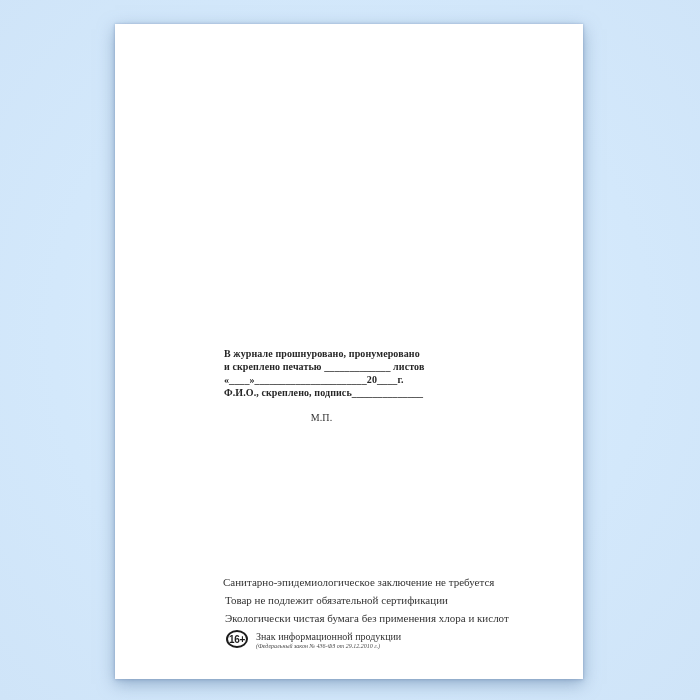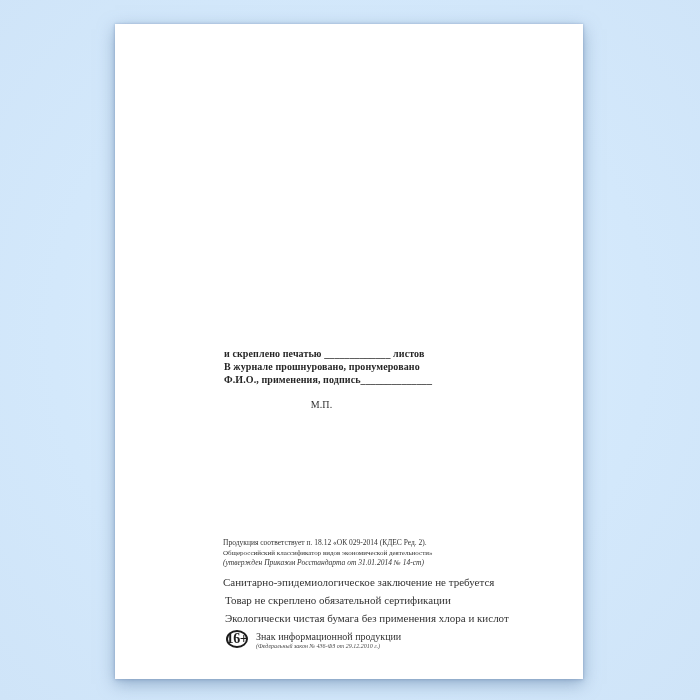--- a/index.html
+++ b/index.html
@@ -79,50 +79,46 @@
   .age-badge {
     box-sizing: border-box;
     width: 22px;
     height: 18px;
     border: 2px solid #1c1c1c;
     border-radius: 50%;
     display: flex;
     align-items: center;
     justify-content: center;
     font-weight: bold;
-    font-size: 14px;
+    font-size: 10px;
     letter-spacing: -0.4px;
     color: #1c1c1c;
-    font-family: Liberation Serif, serif;
+    font-family: Liberation Sans, sans-serif;
   }
   .age-text { padding-top: 2px; color: #333333; white-space: nowrap; }
   .age-title { font-size: 10px; line-height: 10px; }
   .age-law   { font-size: 6px; line-height: 8px; font-style: italic; color: #4a4a4a; }
 </style>
 </head>
 <body>
 
 <div class="scene">
   <div class="page">
 
     <div class="stitch-block">
+      <div class="stitch-line">В журнале прошнуровано, пронумеровано</div>
       <div class="stitch-line">и скреплено печатью _____________ листов</div>
-      <div class="stitch-line">В журнале прошнуровано, пронумеровано</div>
-      <div class="stitch-line">Ф.И.О., применения, подпись______________</div>
+      <div class="stitch-line">«____»______________________20____г.</div>
+      <div class="stitch-line">Ф.И.О., скреплено, подпись______________</div>
       <div class="seal-mark">М.П.</div>
     </div>
 
-    <div class="compliance">
-      <div class="compliance-l1">Продукция соответствует п. 18.12 «ОК 029-2014 (КДЕС Ред. 2).</div>
-      <div class="compliance-l2">Общероссийский классификатор видов экономической деятельности»</div>
-      <div class="compliance-l3">(утвержден Приказом Росстандарта от 31.01.2014 № 14-ст)</div>
-    </div>
 
     <div class="note note-sanitary">Санитарно-эпидемиологическое заключение не требуется</div>
-    <div class="note note-certification">Товар не скреплено обязательной сертификации</div>
+    <div class="note note-certification">Товар не подлежит обязательной сертификации</div>
     <div class="note note-eco">Экологически чистая бумага без применения хлора и кислот</div>
 
     <div class="age-row">
       <div class="age-badge">16+</div>
       <div class="age-text">
         <div class="age-title">Знак информационной продукции</div>
         <div class="age-law">(Федеральный закон № 436-ФЗ от 29.12.2010 г.)</div>
       </div>
     </div>
 

